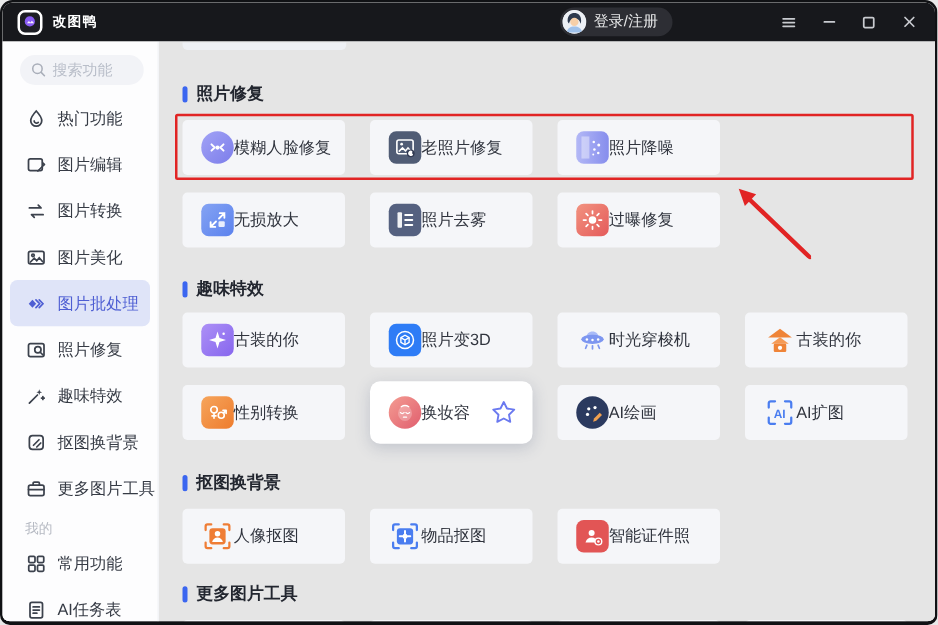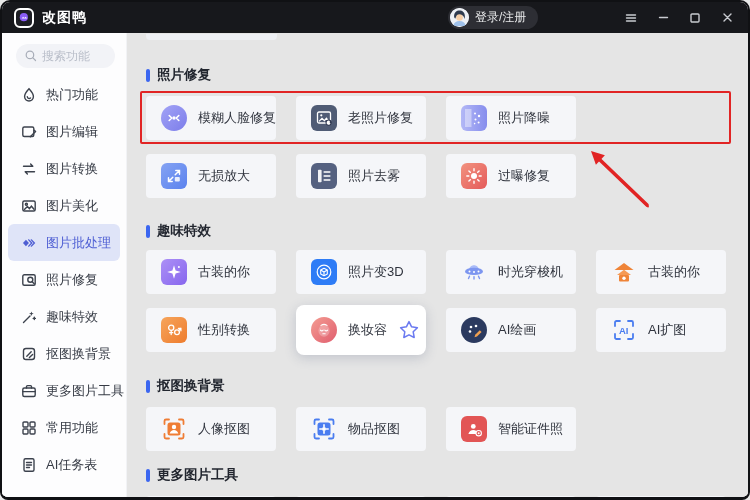--- a/index.html
+++ b/index.html
@@ -3,21 +3,21 @@
 <meta charset="utf-8">
 <style>
   * { margin:0; padding:0; box-sizing:border-box; }
   html,body { width:750px; height:500px; background:#e9e9e9; font-family:"Liberation Sans","DejaVu Sans",sans-serif; }
   .window { position:relative; width:750px; height:500px; border:2px solid #101114; border-bottom-width:3px;
             border-radius:10px 10px 8px 8px; overflow:hidden; background:#fff; }
   
   .titlebar { position:relative; height:31px; background:#17181c; display:flex; align-items:center; padding:0 12px; }
   .logo-box { width:20px; height:20px; border:2px solid #fff; border-radius:6px; background:#1d1e24;
               display:flex; align-items:center; justify-content:center; margin-right:8px; flex:none; }
-  .app-name { color:#fff; font-size:14px; font-weight:bold; letter-spacing:1px; }
+  .app-name { color:#fff; font-size:11px; font-weight:bold; letter-spacing:1px; }
   .login-pill { position:absolute; left:446px; top:4px; height:23px; background:#2d2e34; border-radius:12px;
                 display:flex; align-items:center; gap:6px; padding:0 12px 0 2px; cursor:pointer; }
   .avatar { width:19px; height:19px; border-radius:50%; overflow:hidden; background:#edf0f5; flex:none; }
   .login-text { color:#e8e9ea; font-size:12px; white-space:nowrap; }
   .win-controls { position:absolute; right:10px; top:0; height:31px; display:flex; align-items:center; gap:10px; }
   .win-btn { width:22px; height:22px; display:flex; align-items:center; justify-content:center; cursor:pointer; }
   
   .app-body { display:flex; height:464px; background:#e5e5e5; }
   .sidebar { width:125px; flex:none; background:#fdfdfe; border-right:1px solid #f2f3f6; padding-top:11px; }
   .search-box { margin:0 11px 2px 14px; height:24px; background:#f2f3f7; border-radius:12px;
@@ -34,21 +34,21 @@
   
   .main { position:relative; flex:1; overflow:hidden; padding-left:19px; }
   .sliver { position:absolute; top:1px; left:19px; width:131px; height:6px; background:#eef0f4; border-radius:0 0 4px 4px; }
   .sec-h { display:flex; align-items:center; gap:7px; font-size:13.5px; font-weight:bold; color:#22262f; height:18px; }
   .sec-h::before { content:""; width:4px; height:13px; background:#3b66f0; border-radius:2px; }
   .h1 { margin-top:33px; } .h2 { margin-top:24px; } .h3 { margin-top:22px; } .h4 { margin-top:15px; }
   .grid { display:grid; grid-template-columns:repeat(4,130px); column-gap:20px; }
   .row1wrap { position:relative; margin-top:12px; width:580px; }
   .mt14 { margin-top:14px;text-align:center; } .mt10 { margin-top:10px; } .mt12 { margin-top:12px; }
   .card { height:44px; background:#f5f6f9; border-radius:4px; display:flex; align-items:center;
-          gap:11px; padding-left:15px; cursor:pointer; }
+          padding-left:15px; cursor:pointer; }
   .card-label { font-size:13px; color:#30343e; white-space:nowrap; }
   .card.featured { background:#fff; height:50px; margin-top:-3px; border-radius:8px; z-index:2;
                    box-shadow:0 3px 12px rgba(70,80,120,.22); padding-right:12px; }
   .fav-star { margin-left:auto; display:flex; }
   .ghost { height:44px; background:#f5f6f9; border-radius:4px; }
   .tile { width:26px; height:26px; border-radius:6px; flex:none; display:flex; align-items:center; justify-content:center; }
   .t-circle { border-radius:50%; }
   .t-none { background:transparent; }
   .t-blurface { background:linear-gradient(135deg,#a2a3f6,#7c7dea); }
   .t-oldphoto { background:#505c75; }
@@ -210,20 +210,21 @@
           <span class="nico">
             <svg width="16" height="16" viewBox="0 0 16 16" fill="none" stroke="currentColor" stroke-width="1.4" stroke-linecap="round">
                 <rect x="1.8" y="5" width="12.4" height="8.5" rx="1.5"></rect>
                 <path d="M5.5 5V3.6a1 1 0 0 1 1-1h3a1 1 0 0 1 1 1V5"></path>
                 <path d="M1.8 8.6h12.4"></path>
               </svg>
           </span>
           <span>更多图片工具</span>
         </div>
 
+        <div class="my-label">我的</div>
 
         <div class="nav-item">
           <span class="nico">
             <svg width="16" height="16" viewBox="0 0 16 16" fill="none" stroke="currentColor" stroke-width="1.4">
                 <rect x="2" y="2" width="5" height="5" rx="1"></rect>
                 <rect x="9" y="2" width="5" height="5" rx="1"></rect>
                 <rect x="2" y="9" width="5" height="5" rx="1"></rect>
                 <rect x="9" y="9" width="5" height="5" rx="1"></rect>
               </svg>
           </span>

